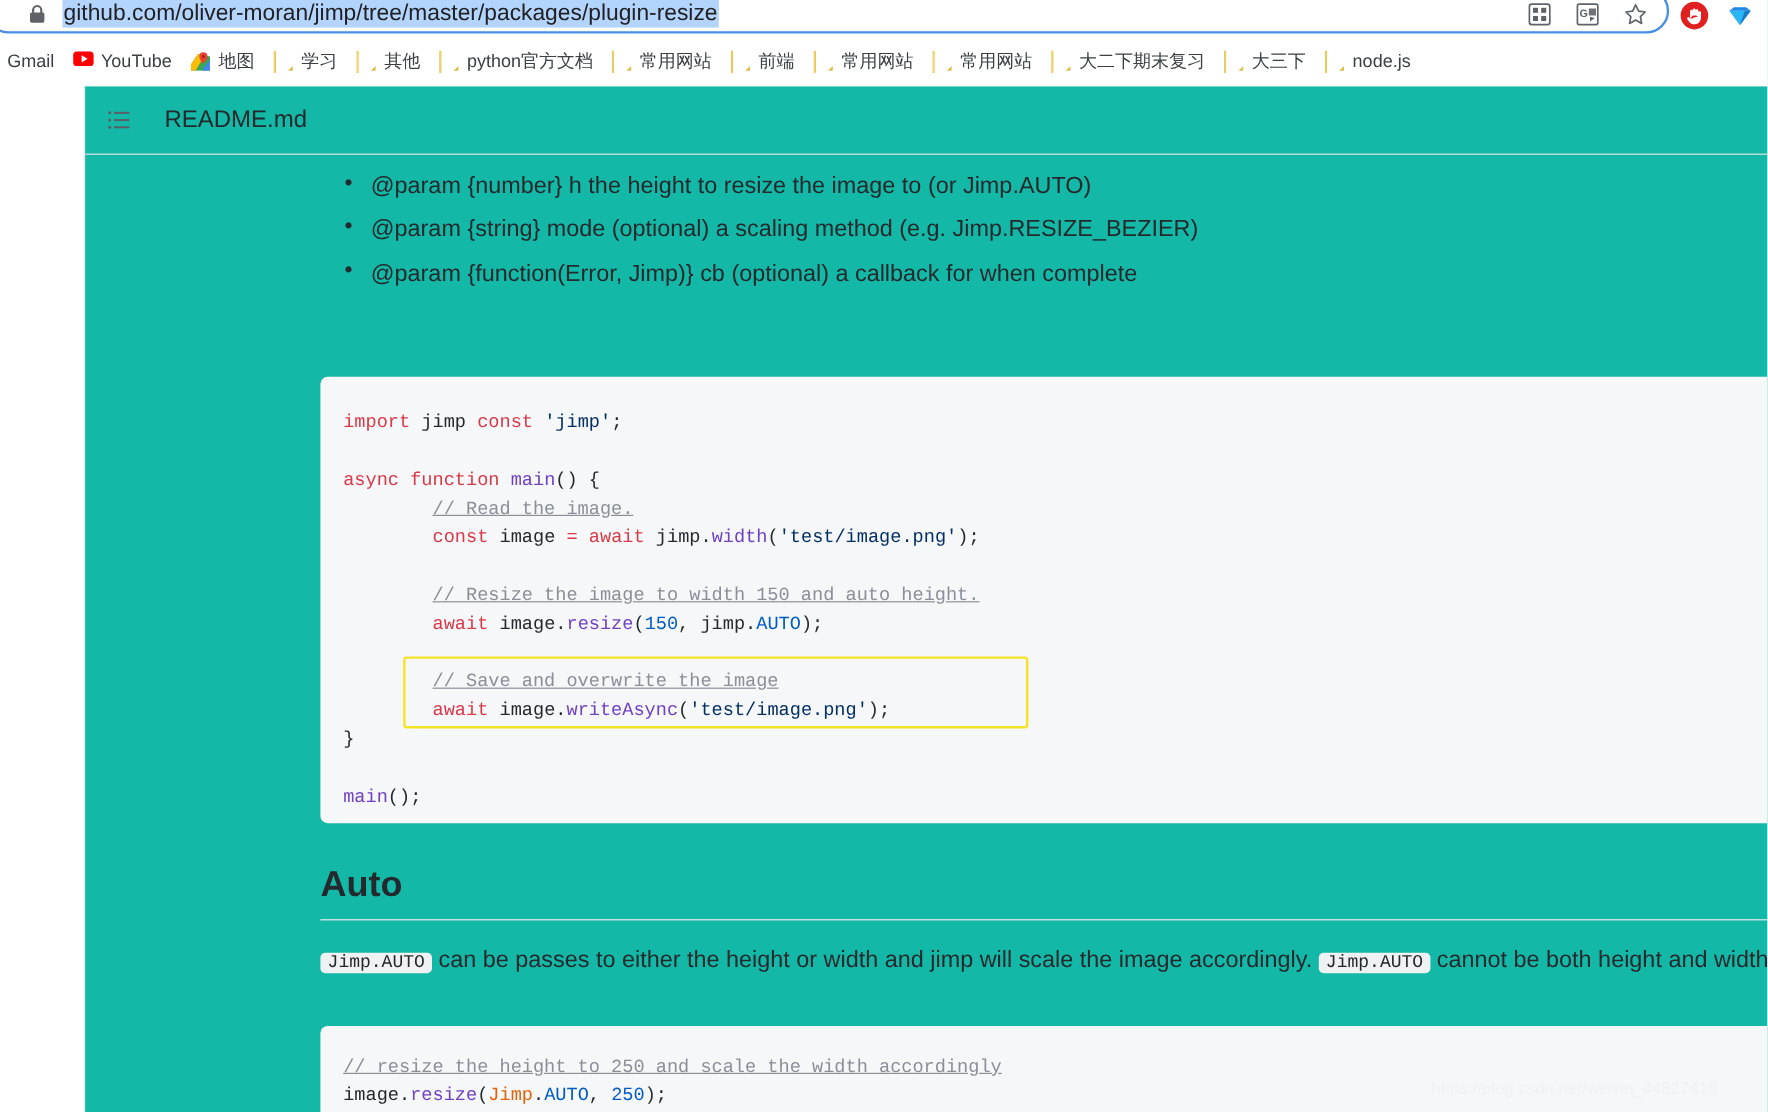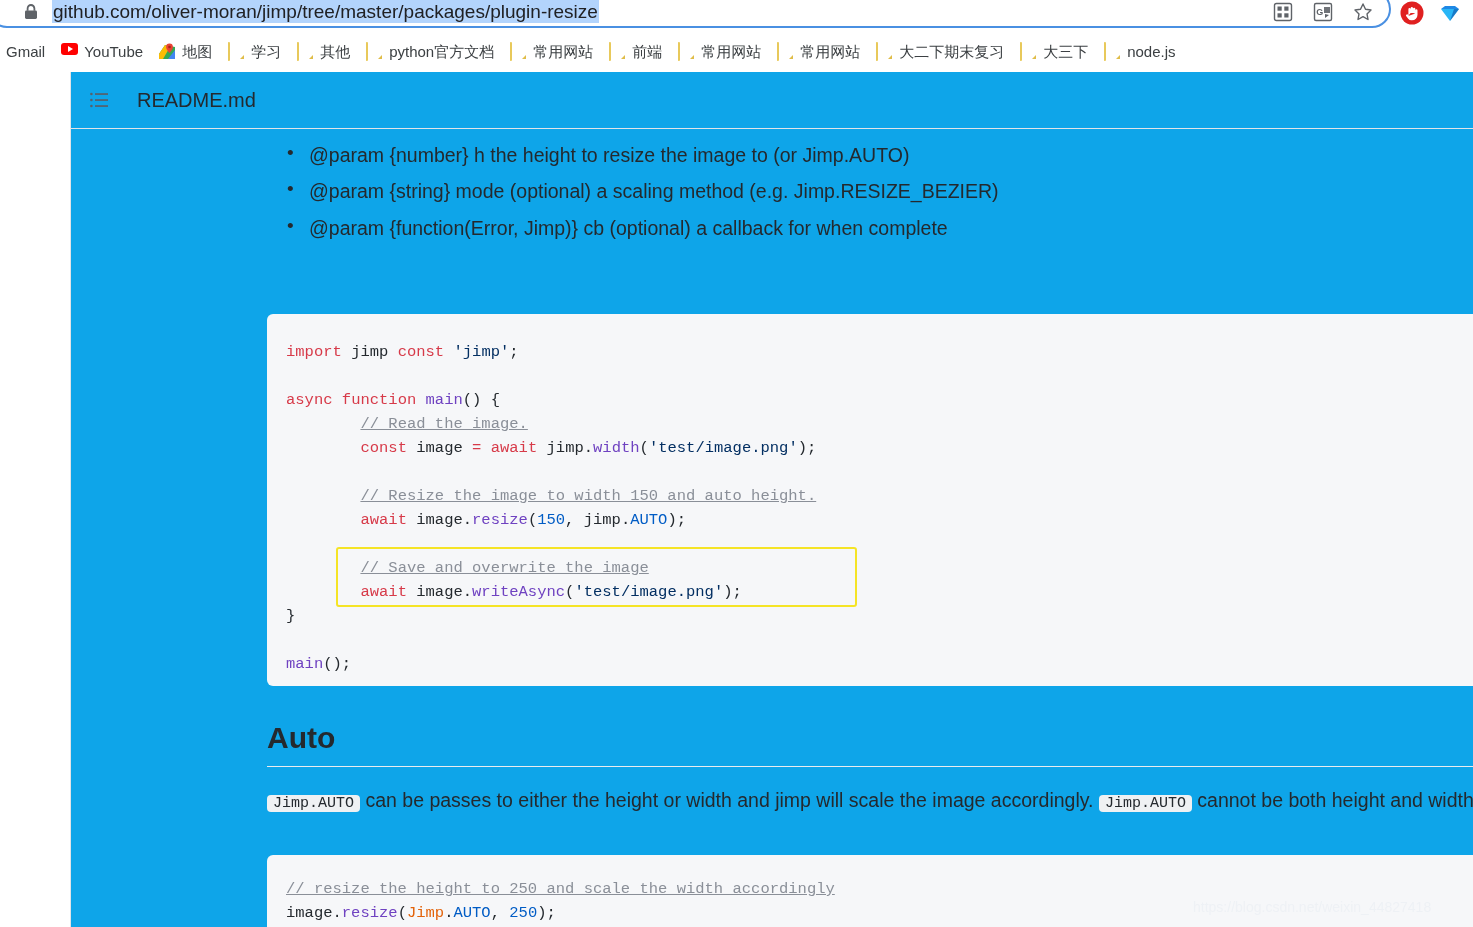--- a/index.html
+++ b/index.html
@@ -115,21 +115,21 @@
     border-bottom: 3.5px solid transparent;
   }
 
   
   #content {
     position: absolute;
     left: 70px; top: 72px;
     width: 1403px; height: 855px;
     border-left: 1px solid #e1e4e8;
     box-sizing: border-box;
-    background: #0ea5e9;
+    background: #14b8a6;
     overflow: hidden;
   }
   #file-header {
     position: absolute;
     left: 0; top: 0;
     width: 1403px; height: 57px;
     border-bottom: 1px solid #e1e4e8;
     box-sizing: border-box;
     display: flex;
     align-items: center;

